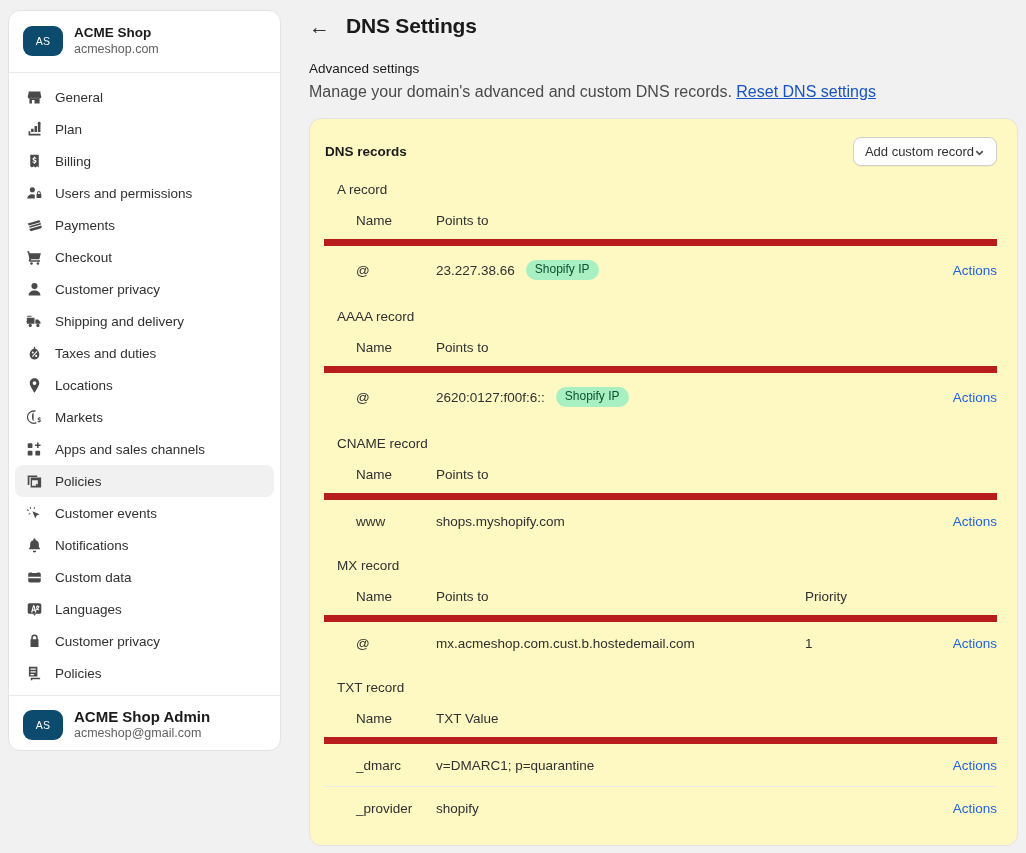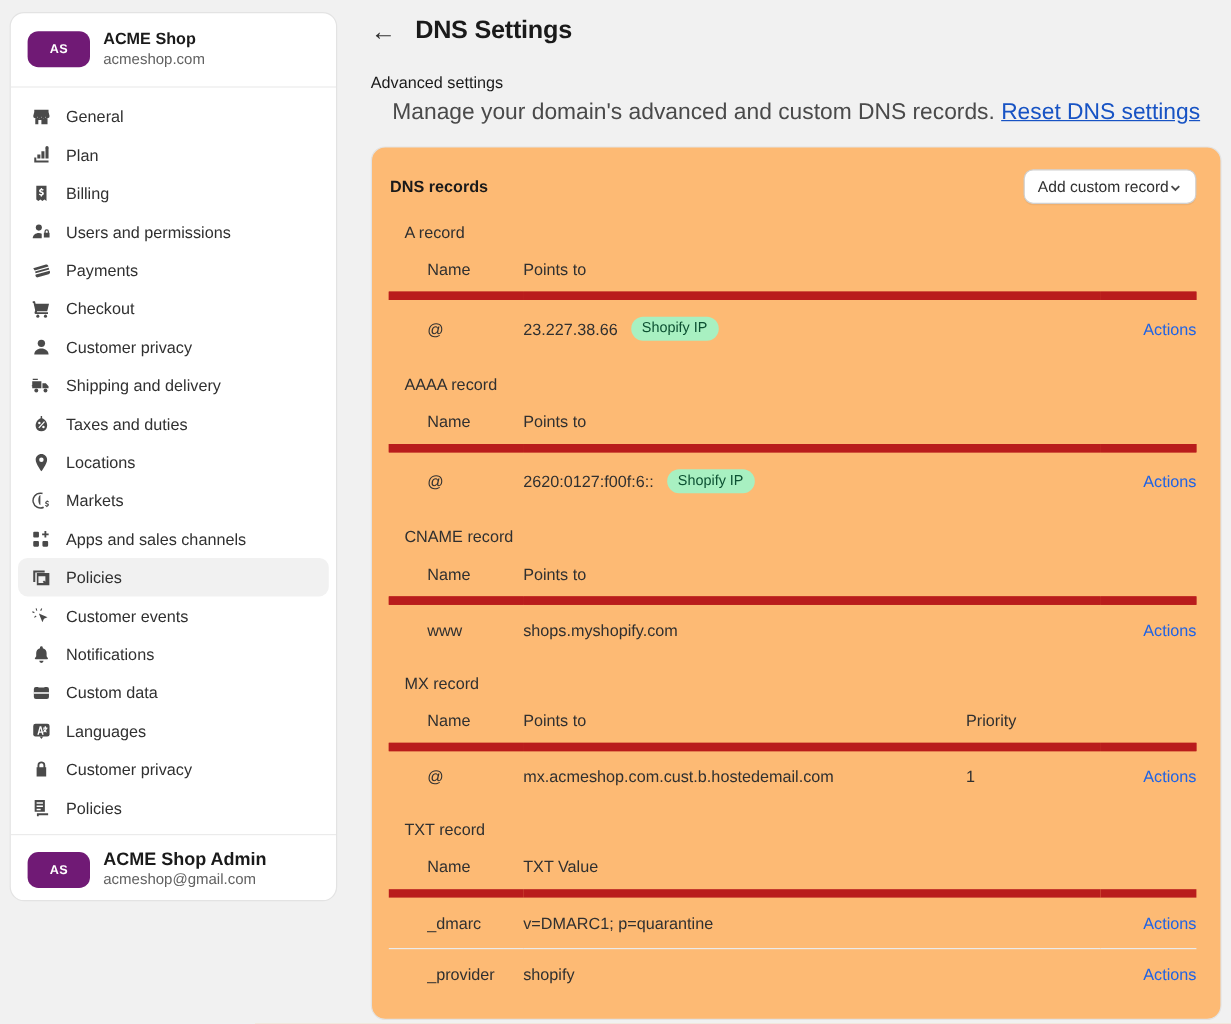--- a/index.html
+++ b/index.html
@@ -21,23 +21,23 @@
     height: 741px;
     display: flex;
     flex-direction: column;
   }
   .store-header {
     display: flex; align-items: center; gap: 11px;
     padding: 13px 14px 14px 14px;
     border-bottom: 1px solid #ebebeb;
   }
   .avatar {
-    width: 52px; height: 30px; border-radius: 9px;
-    background: #701a75; color: #fff;
-    font-size: 10.5px; font-weight: 700;
+    width: 40px; height: 30px; border-radius: 9px;
+    background: #0c4a6e; color: #fff;
+    font-size: 10.5px; font-weight: 400;
     display: flex; align-items: center; justify-content: center;
     letter-spacing: .3px; flex: 0 0 auto;
   }
   .store-name { font-size: 13.5px; font-weight: 700; color: #1a1a1a; line-height: 17px; }
   .store-domain { font-size: 12.5px; color: #616161; line-height: 17px; }
 
   .nav { padding: 8px 6px 6px 6px; flex: 1; }
   .nav-item {
     display: flex; align-items: center; gap: 12px;
     height: 32px; padding: 0 10px;
@@ -56,25 +56,25 @@
   .user-name { font-size: 15px; font-weight: 700; color: #1a1a1a; line-height: 17px; }
   .user-mail { font-size: 12.5px; color: #616161; line-height: 17px; }
 
   
   .main { flex: 1; padding: 14px 8px 0 28px; position: relative; }
   .page-head { display: flex; align-items: center; gap: 16px; margin-bottom: 23px; }
   .back-arrow { font-size: 21px; color: #303030; line-height: 1; cursor: pointer; }
   .page-title { font-size: 21px; font-weight: 700; color: #1a1a1a; letter-spacing: -.2px; }
 
   .adv-title { font-size: 13.5px; font-weight: 400; color: #1a1a1a; margin-bottom: 7px; }
-  .adv-sub { font-size: 19px; color: #4a4a4a; margin-bottom: 17px; text-align: center; }
+  .adv-sub { font-size: 16px; color: #4a4a4a; margin-bottom: 17px; }
   .adv-sub a { color: #1753c4; text-decoration: underline; }
 
   .card {
-    background: #fdba74;
+    background: #fef9c3;
     border: 1px solid #e3e3e3;
     border-radius: 12px;
     padding: 18px 20px 16px 14px;
     position: relative;
   }
   .card-top { display: flex; align-items: center; justify-content: space-between; padding: 0 0 0 1px; }
   .card-title { font-size: 13.5px; font-weight: 700; color: #1a1a1a; }
   .add-btn {
     display: flex; align-items: center; gap: 0;
     background: #fff; border: 1px solid #d0d0d0;

